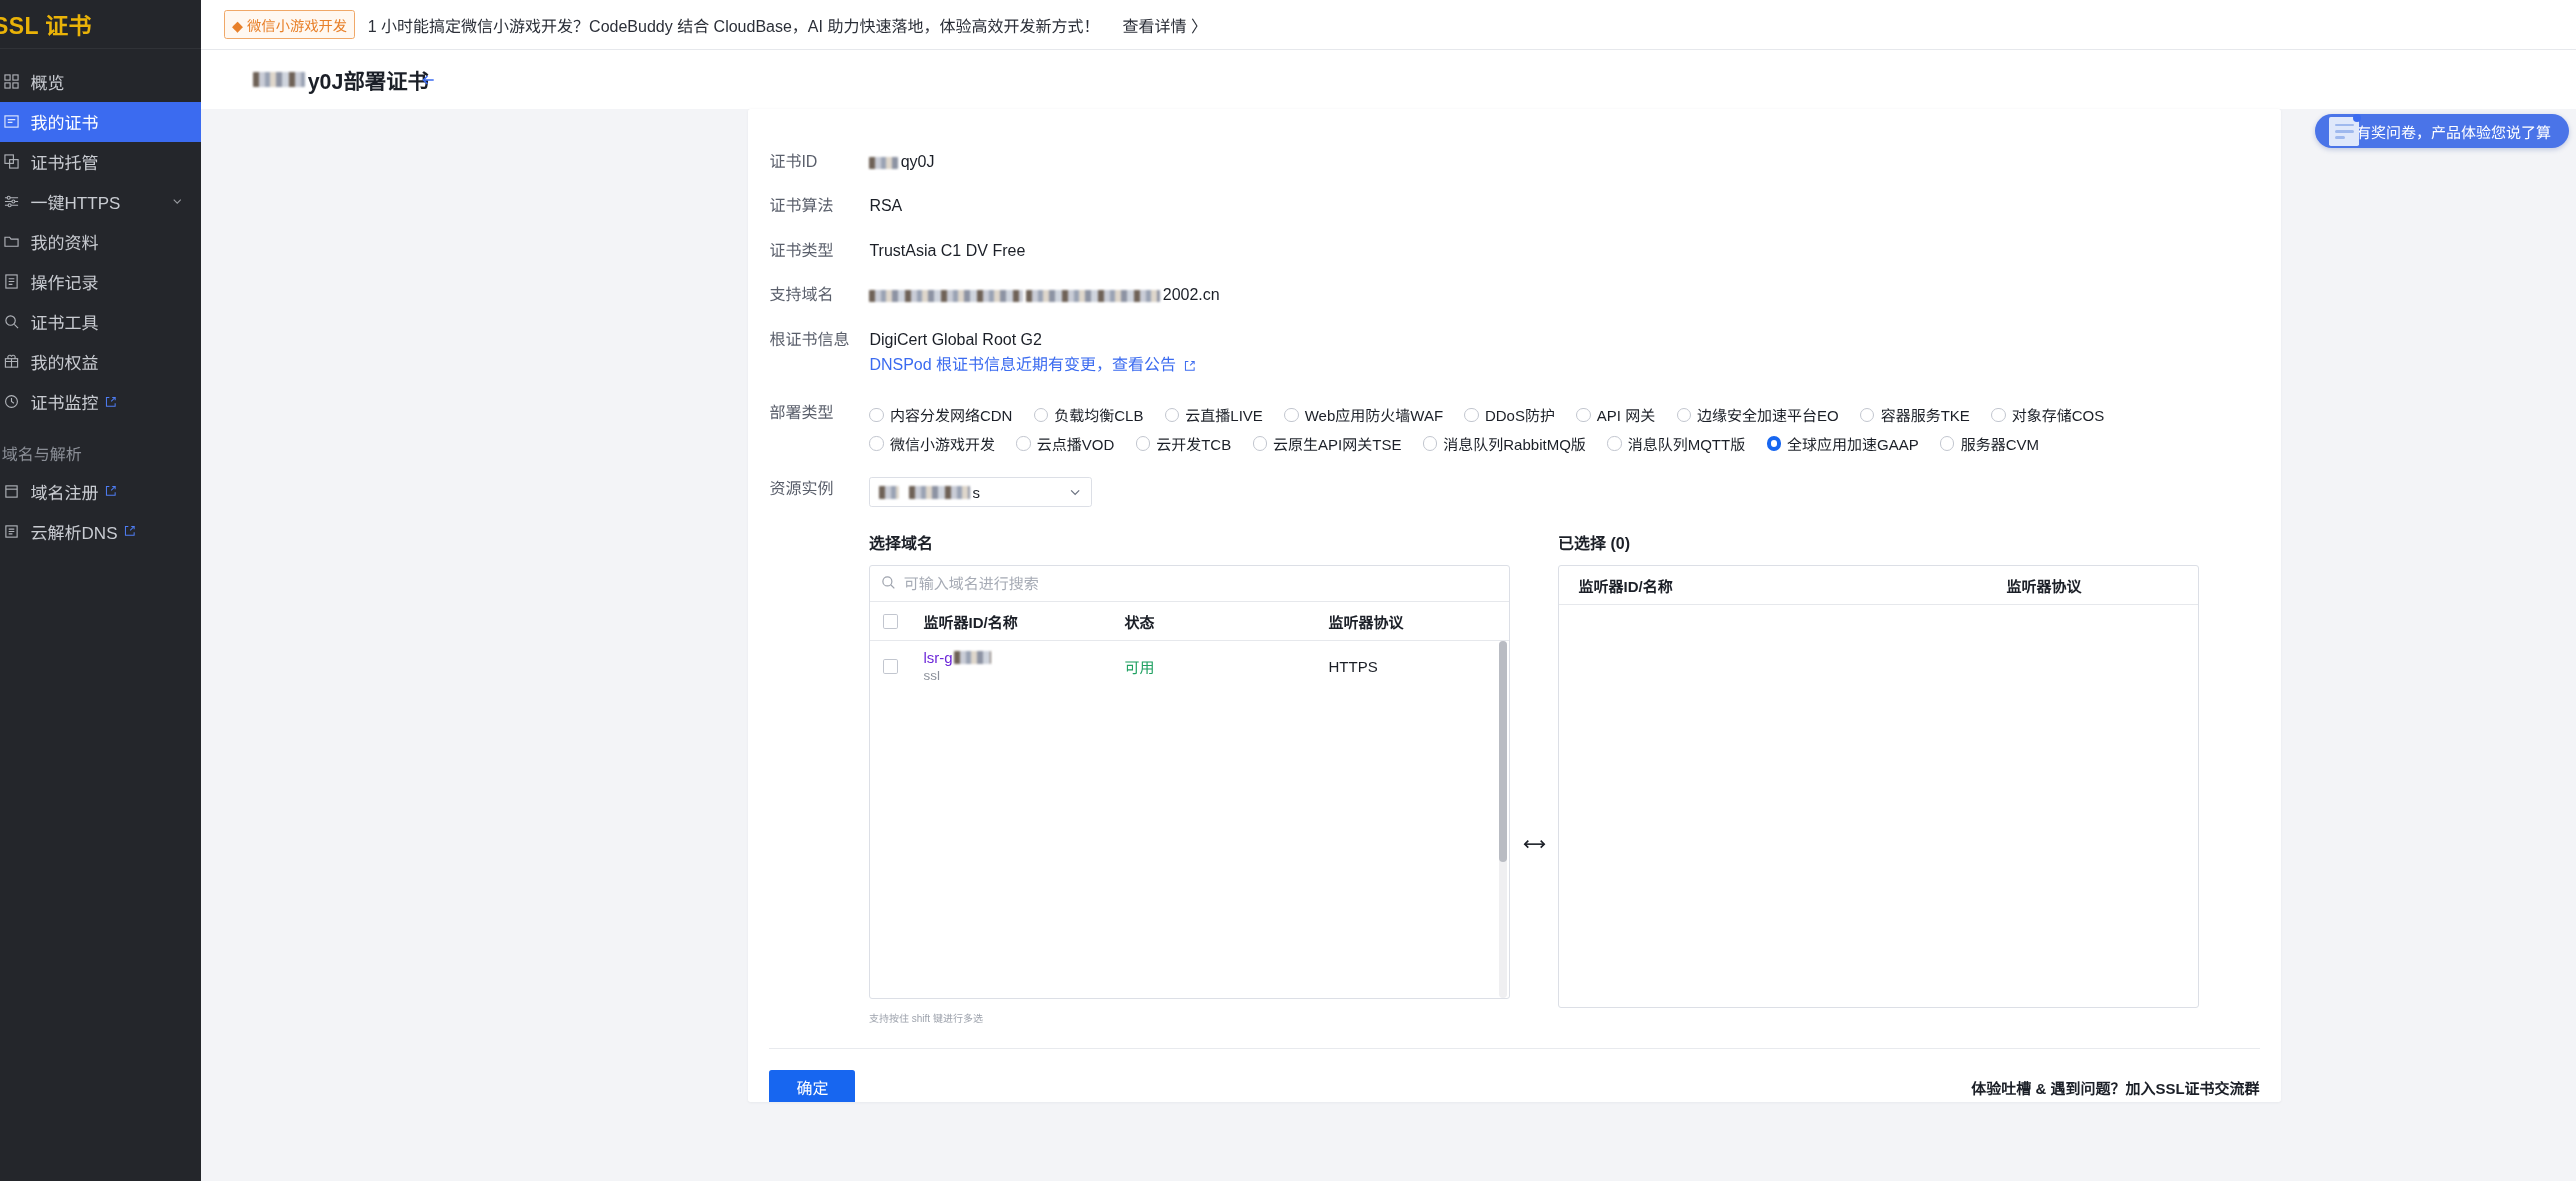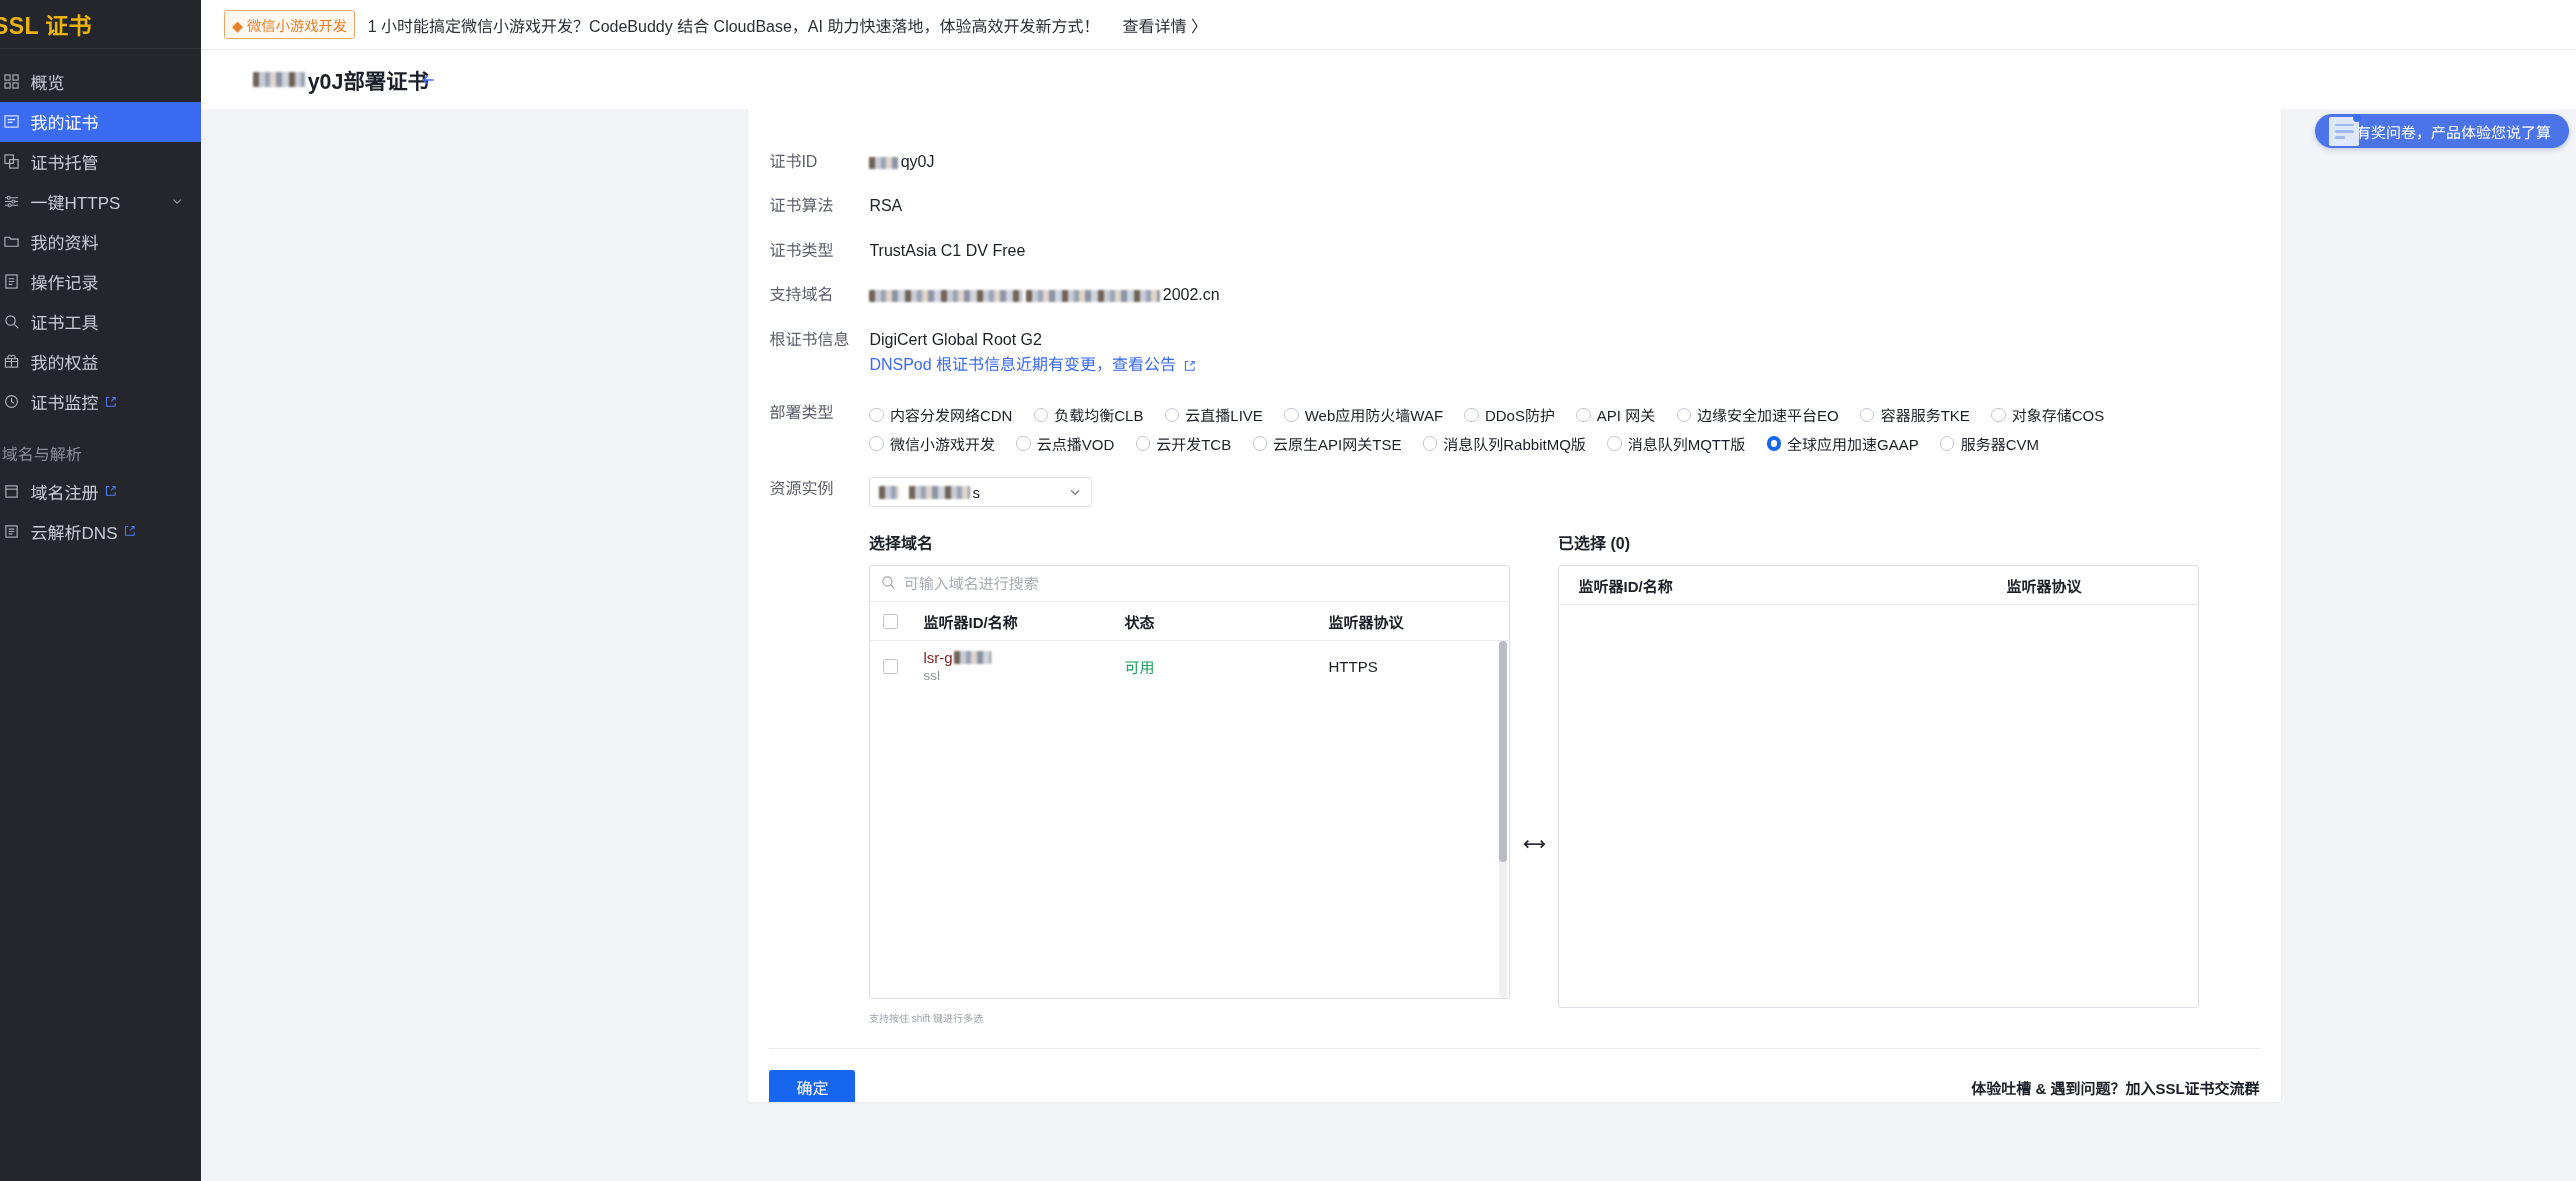--- a/index.html
+++ b/index.html
@@ -196,21 +196,21 @@
   .c-state { width: 204px; }
   .c-proto { flex: 1; }
   .rc-name { width: 428px; }
   .rc-proto { flex: 1; }
   .t-body { height: 357px; overflow: hidden; position: relative; }
   .t-body.right { height: 402px; }
   .t-row {
     display: flex; align-items: center; height: 50px; font-size: 15px;
     color: #1b1f27; padding-left: 12.5px;
   }
-  .name-main { display: flex; align-items: center; font-size: 15px; color:#7f1d1d; }
+  .name-main { display: flex; align-items: center; font-size: 15px; color:#6d28d9; }
   .name-sub { font-size: 13.4px; color: #8a8f99; margin-top: 2.7px; }
   .state-ok { color: #20a162; font-size: 15px; }
   .tip { font-size: 10px; color: #9ea3ad; margin-top: 10.7px; }
 
   .vscroll {
     position: absolute; right: 1.8px; top: 0px; width: 8px; height: 100%;
     background: #efeff1; border-radius: 4.5px;
   }
   .vscroll i {
     position: absolute; left: 0; top: 0; width: 8px; height: 221px;

